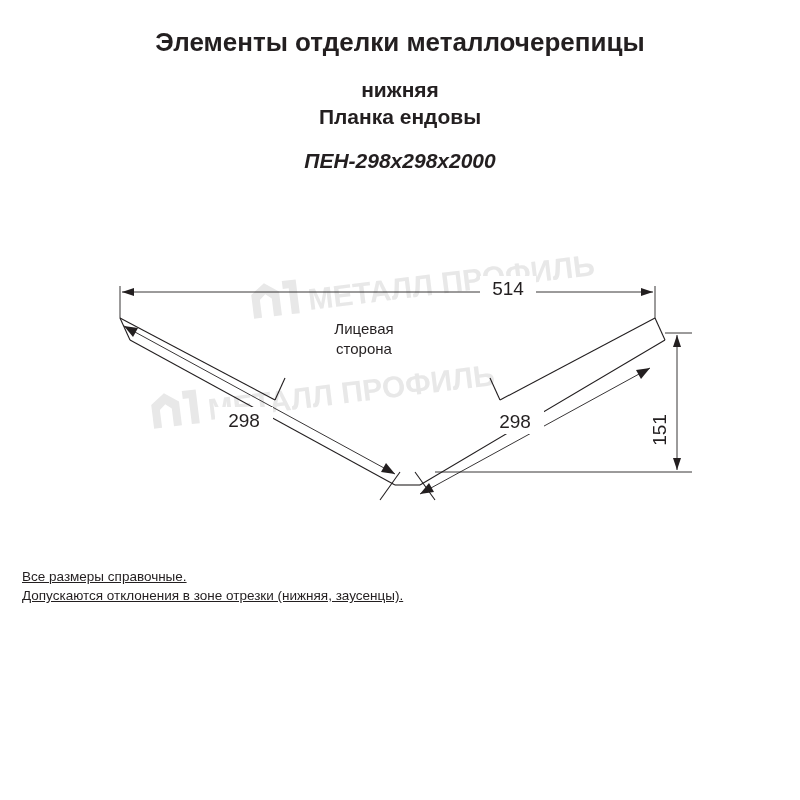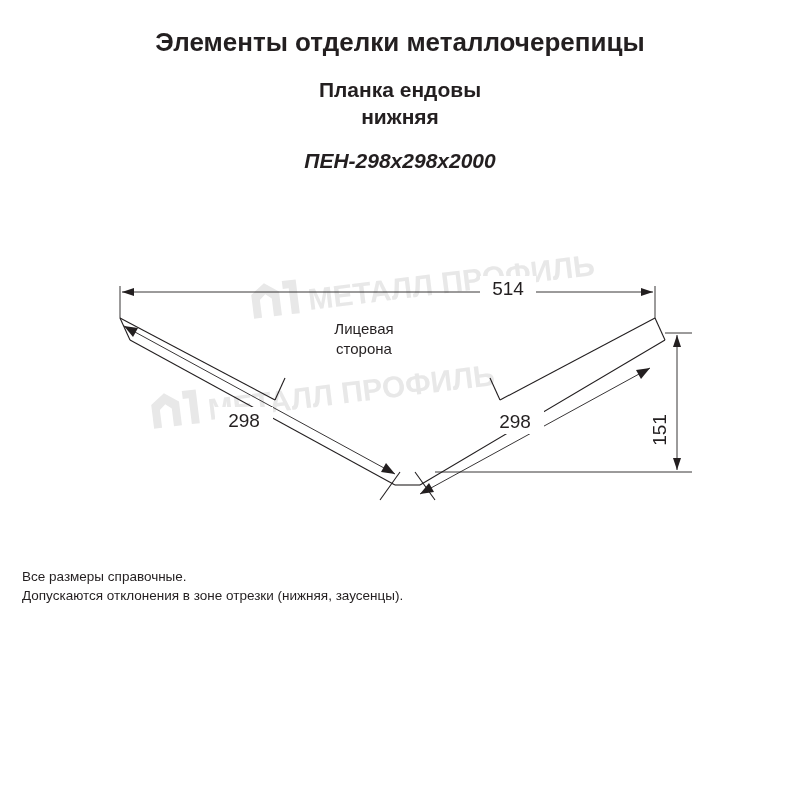--- a/index.html
+++ b/index.html
@@ -53,20 +53,21 @@
     width: 800px;
     height: 420px;
   }
   .footer {
     position: absolute;
     left: 22px;
     bottom: 30px;
     font-size: 13.5px;
     line-height: 19px;
     color: #231f20;
+    text-decoration: underline;
   }
   .footer div {
     white-space: nowrap;
   }
   svg { display: block; }
   .wm-text {
     font-family: "Liberation Sans", sans-serif;
     font-weight: bold;
     fill: #e8e8e8;
   }
@@ -82,22 +83,22 @@
   }
 </style>
 </head>
 <body>
 
 <div class="page">
 
   <div class="title-block">
     <div class="title-main">Элементы отделки металлочерепицы</div>
     <div class="subtitle">
+      <div>нижняя</div>
       <div>Планка ендовы</div>
-      <div>нижняя</div>
     </div>
     <div class="code">ПЕН-298х298х2000</div>
   </div>
 
   <div class="drawing">
     <svg width="800" height="420" viewBox="0 0 800 420">
 
       <g opacity="1">
         <g transform="translate(250,85) rotate(-7)">
           <g>

